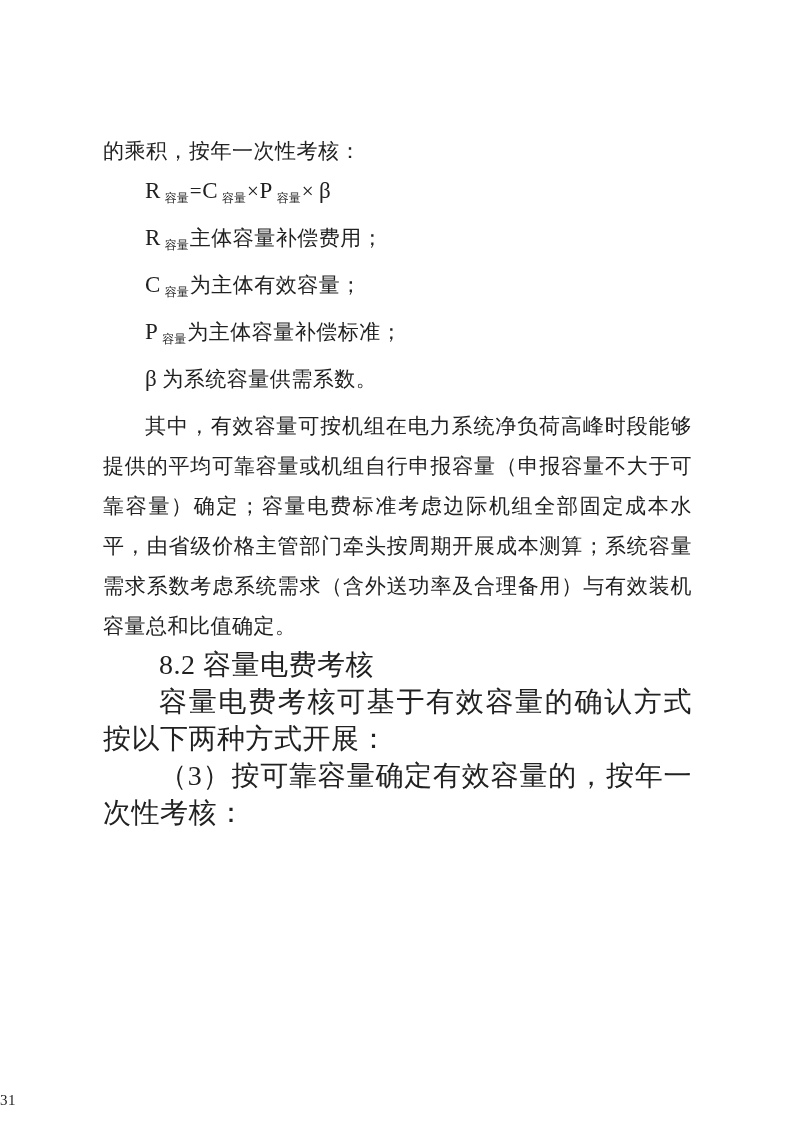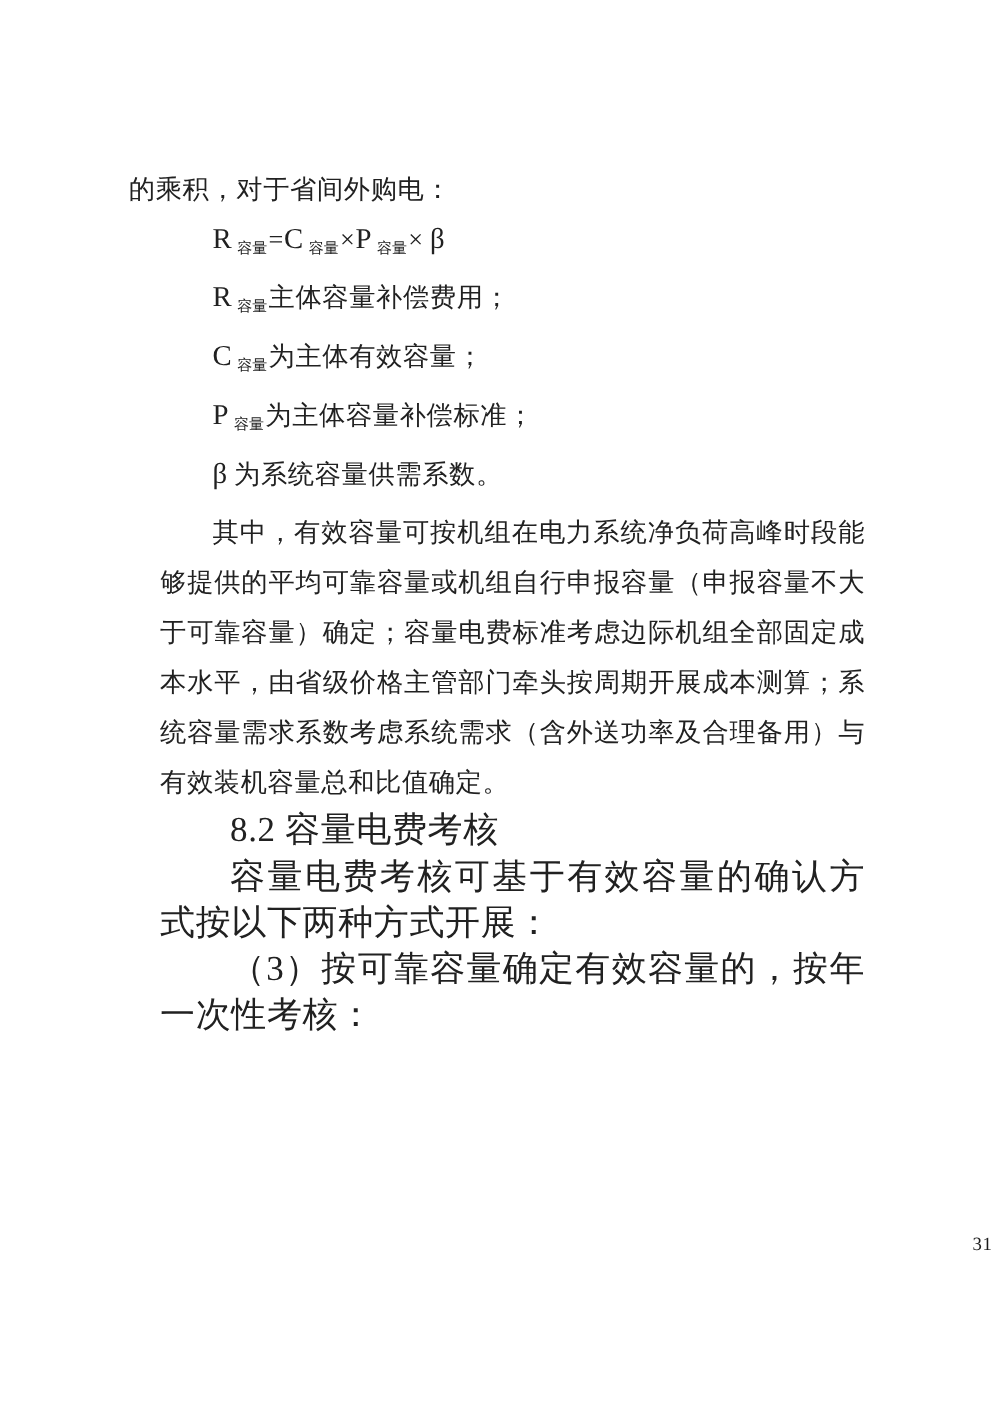--- a/index.html
+++ b/index.html
@@ -25,52 +25,51 @@
     line-height: 40px;
     text-align: justify;
     letter-spacing: 0.5px;
   }
   .sec2 p {
     font-size: 28px;
     line-height: 37px;
     text-align: justify;
     letter-spacing: 0.5px;
   }
-  .indent { text-indent: 2em; margin-left: 25px; }
+  .indent { text-indent: 2em; }
   .sym {
     font-family: "Liberation Serif", serif;
     font-size: 23px;
     margin-right: 4px;
   }
   .sub {
     font-size: 12px;
     vertical-align: -4px;
     letter-spacing: 0;
     margin-right: 1px;
   }
   .op { font-family: "Liberation Serif", serif; }
   .beta { margin-left: 5px; }
   .pagenum {
     position: absolute;
-    top: 988px; left: 0; right: 0;
-    text-align: right;
+    top: 1092px; left: 0; right: 0;
+    text-align: left;
     font-size: 15px;
     color: #1c1c1c;
     letter-spacing: 0.5px;
-    margin-left: 10px;
   }
 </style>
 </head>
 <body>
 
 <div class="page">
   <div class="content">
 
     <div class="sec1">
-      <p>的乘积，对于省间外购电：</p>
+      <p>的乘积，按年一次性考核：</p>
 
       <p class="indent"><span class="sym">R</span><span class="sub">容量</span><span class="op">=</span><span class="sym">C</span><span class="sub">容量</span><span class="op">×</span><span class="sym">P</span><span class="sub">容量</span><span class="op">×</span><span class="sym beta">β</span></p>
 
 
       <p class="indent"><span class="sym">R</span><span class="sub">容量</span><span>主体容量补偿费用；</span></p>
 
       <p class="indent"><span class="sym">C</span><span class="sub">容量</span><span>为主体有效容量；</span></p>
 
       <p class="indent"><span class="sym">P</span><span class="sub">容量</span><span>为主体容量补偿标准；</span></p>
 

